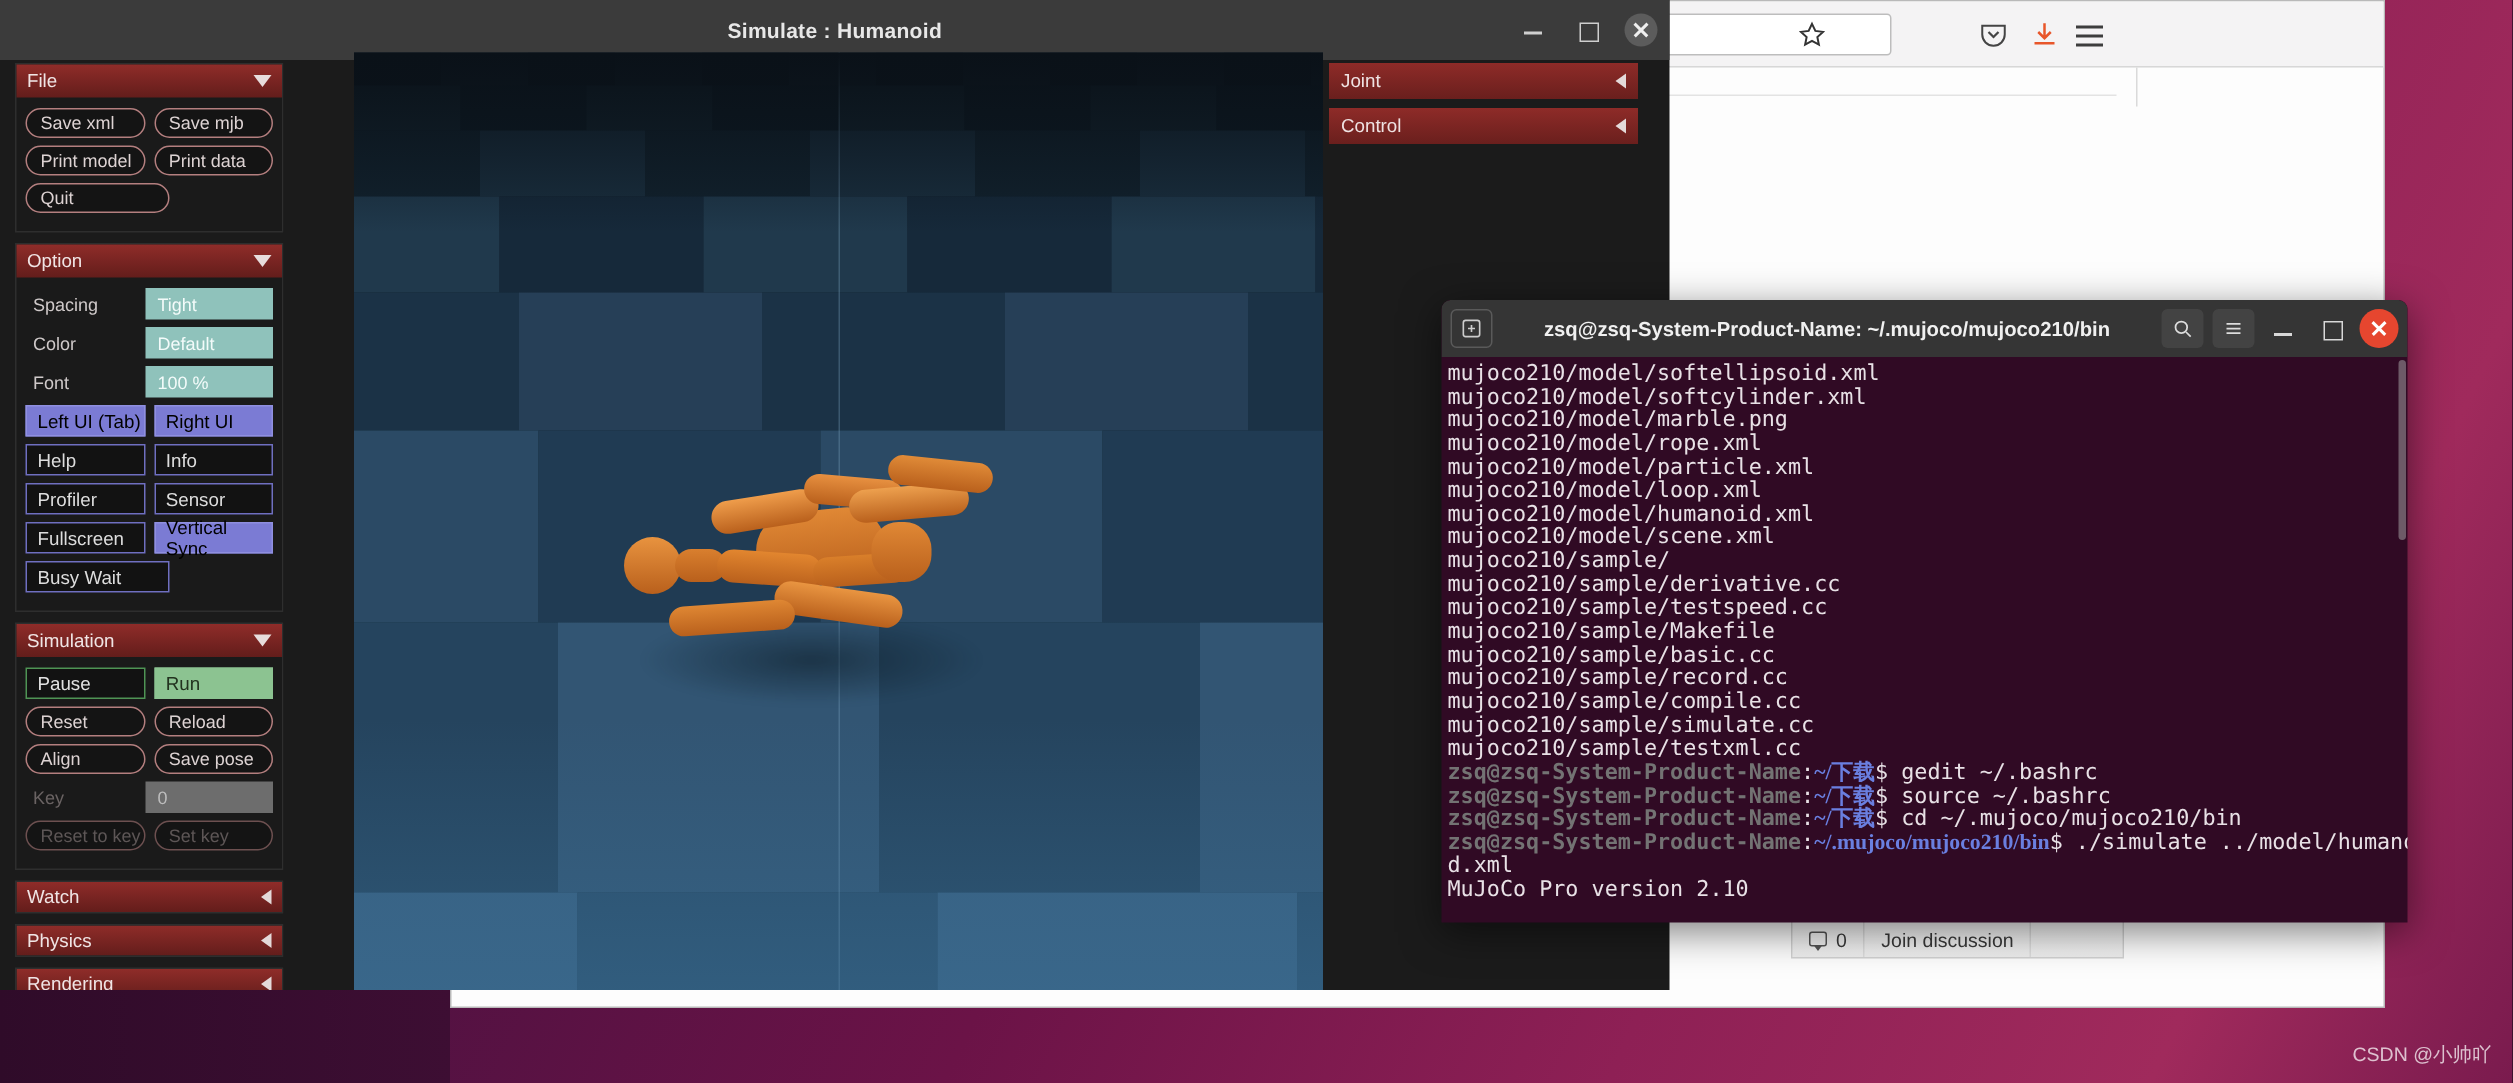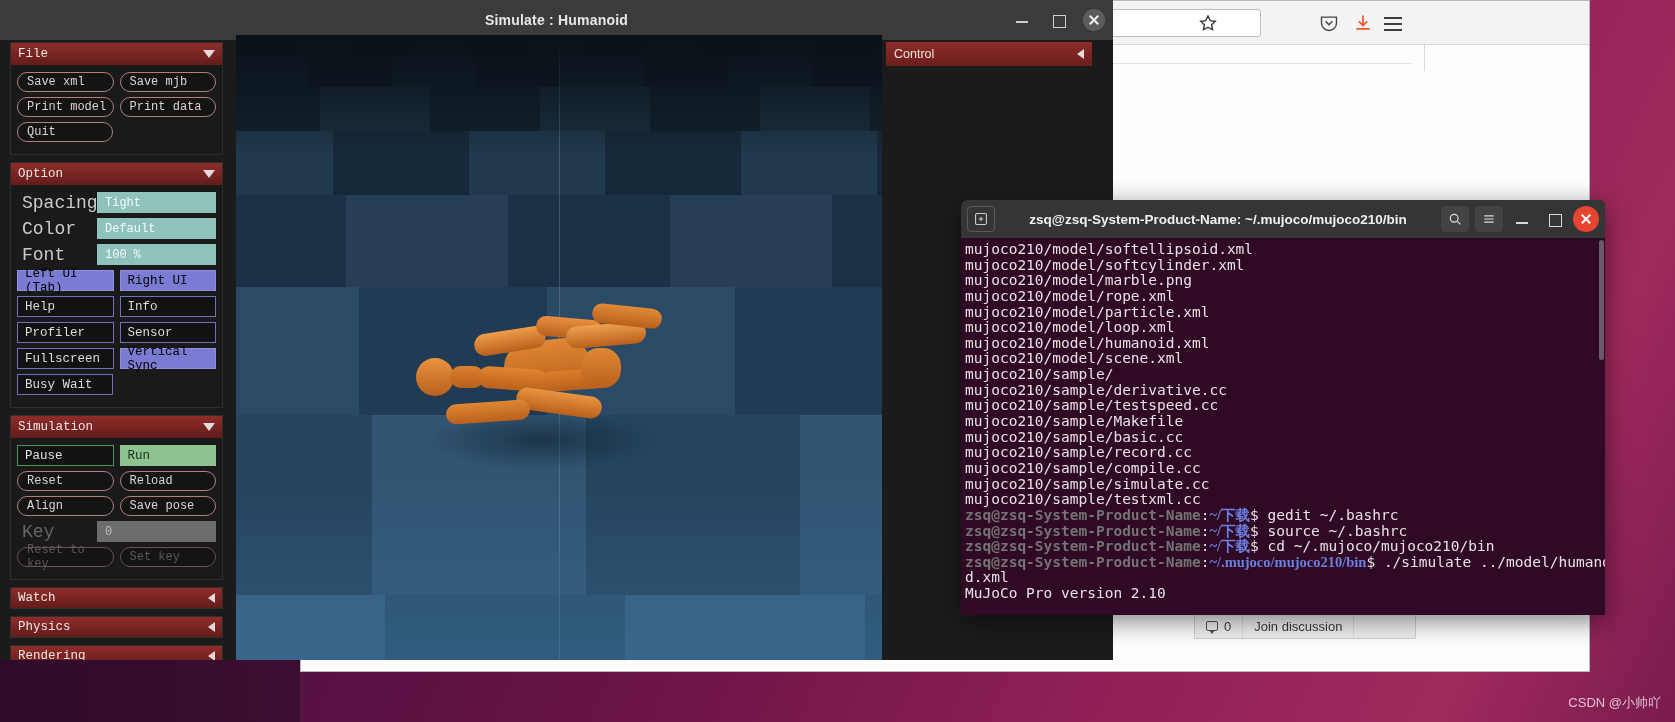--- a/index.html
+++ b/index.html
@@ -125,41 +125,40 @@
     background: linear-gradient(#8e2b28, #6a1f1d);
     display:flex; align-items:center; justify-content:space-between;
     padding: 0 8px;
     color:#efe2e2; font-size:12.5px;
   }
   .tri-left { width:0;height:0;border-top:5px solid transparent;border-bottom:5px solid transparent;border-right:7px solid #e4d9d9; }
   .tri-down { width:0;height:0;border-left:6px solid transparent;border-right:6px solid transparent;border-top:8px solid #e7dcdc; }
 
   
   .leftui {
-    position:absolute; left:10px; top:42px; width:213px; bottom:0;
+    position:absolute; left:10px; top:42px; width:179px; bottom:0;
     overflow:hidden;
-    font-family:Liberation Mono, monospace;
   }
   .panel { margin-bottom: 7px; background:#1a1a1a; border:1px solid #2e2e2e; }
   .panel-head {
     height: 22px; background: linear-gradient(#8f2c29, #631d1b);
     display:flex; align-items:center; justify-content:space-between;
     padding: 0 7px; color:#f0e5e5; font-size:12.5px;
   }
   .panel-body { padding: 7px 6px 7px 6px; }
   .row { display:flex; gap:6px; margin-bottom:5px; }
   .btn-round {
     flex:1; height: 20px; border:1px solid #b47f7f; border-radius: 10px;
     background:#141414; color:#ddd3d3; font-size:12px;
     display:flex; align-items:center; padding-left:9px;
   }
   .btn-round.dim { color:#5d5656; border-color:#6d5050; }
   .btn-round.full { flex: none; width: 96px; }
   .labelrow { display:flex; align-items:center; margin-bottom:5px; }
-  .lbl { width: 80px; color:#cfc9c9; font-size:18px; padding-left:5px; }
+  .lbl { width: 80px; color:#cfc9c9; font-size:12px; padding-left:5px; }
   .val {
     flex:1; height:21px; background:#8fc2bb; color:#f3fbfa; font-size:12px;
     display:flex; align-items:center; padding-left:8px;
   }
   .val.grey { background:#6d6d6d; color:#bdbdbd; }
   .btn-sq {
     flex:1; height: 21px; border:1px solid #6f6fc0; background:#121212;
     color:#ddd; font-size:12.5px; display:flex; align-items:center; padding-left:7px;
   }
   .btn-sq.on { background:#7b7bd4; color:#000000; border-color:#8f8fe0; }
@@ -358,20 +357,24 @@
           <div class="limb" style="left: 165px; top: 38px; width: 40px; height: 40px; border-radius: 18px; transform: rotate(0deg); background: linear-gradient(rgb(224, 136, 53), rgb(185, 96, 28));"></div>
           <div class="limb" style="left: 100px; top: 82px; width: 86px; height: 22px; border-radius: 12px; transform: rotate(8deg); background: linear-gradient(rgb(233, 149, 65), rgb(185, 96, 28));"></div>
           <div class="limb" style="left: 30px; top: 92px; width: 84px; height: 20px; border-radius: 11px; transform: rotate(-4deg); background: linear-gradient(rgb(223, 135, 51), rgb(185, 96, 28));"></div>
           <div class="limb" style="left: 150px; top: 14px; width: 80px; height: 22px; border-radius: 12px; transform: rotate(-5deg); background: linear-gradient(rgb(237, 160, 78), rgb(185, 96, 28));"></div>
           <div class="limb" style="left: 176px; top: -4px; width: 70px; height: 20px; border-radius: 11px; transform: rotate(6deg); background: linear-gradient(rgb(224, 139, 56), rgb(185, 96, 28));"></div>
         </div>
     </div>
 
     <div class="sim-right">
       <div class="rsec">
+        <span>Joint</span>
+        <span class="tri-left"></span>
+      </div>
+      <div class="rsec">
         <span>Control</span>
         <span class="tri-left"></span>
       </div>
     </div>
 
     <div class="leftui">
 
       <div class="panel">
         <div class="panel-head">
           <span>File</span>

